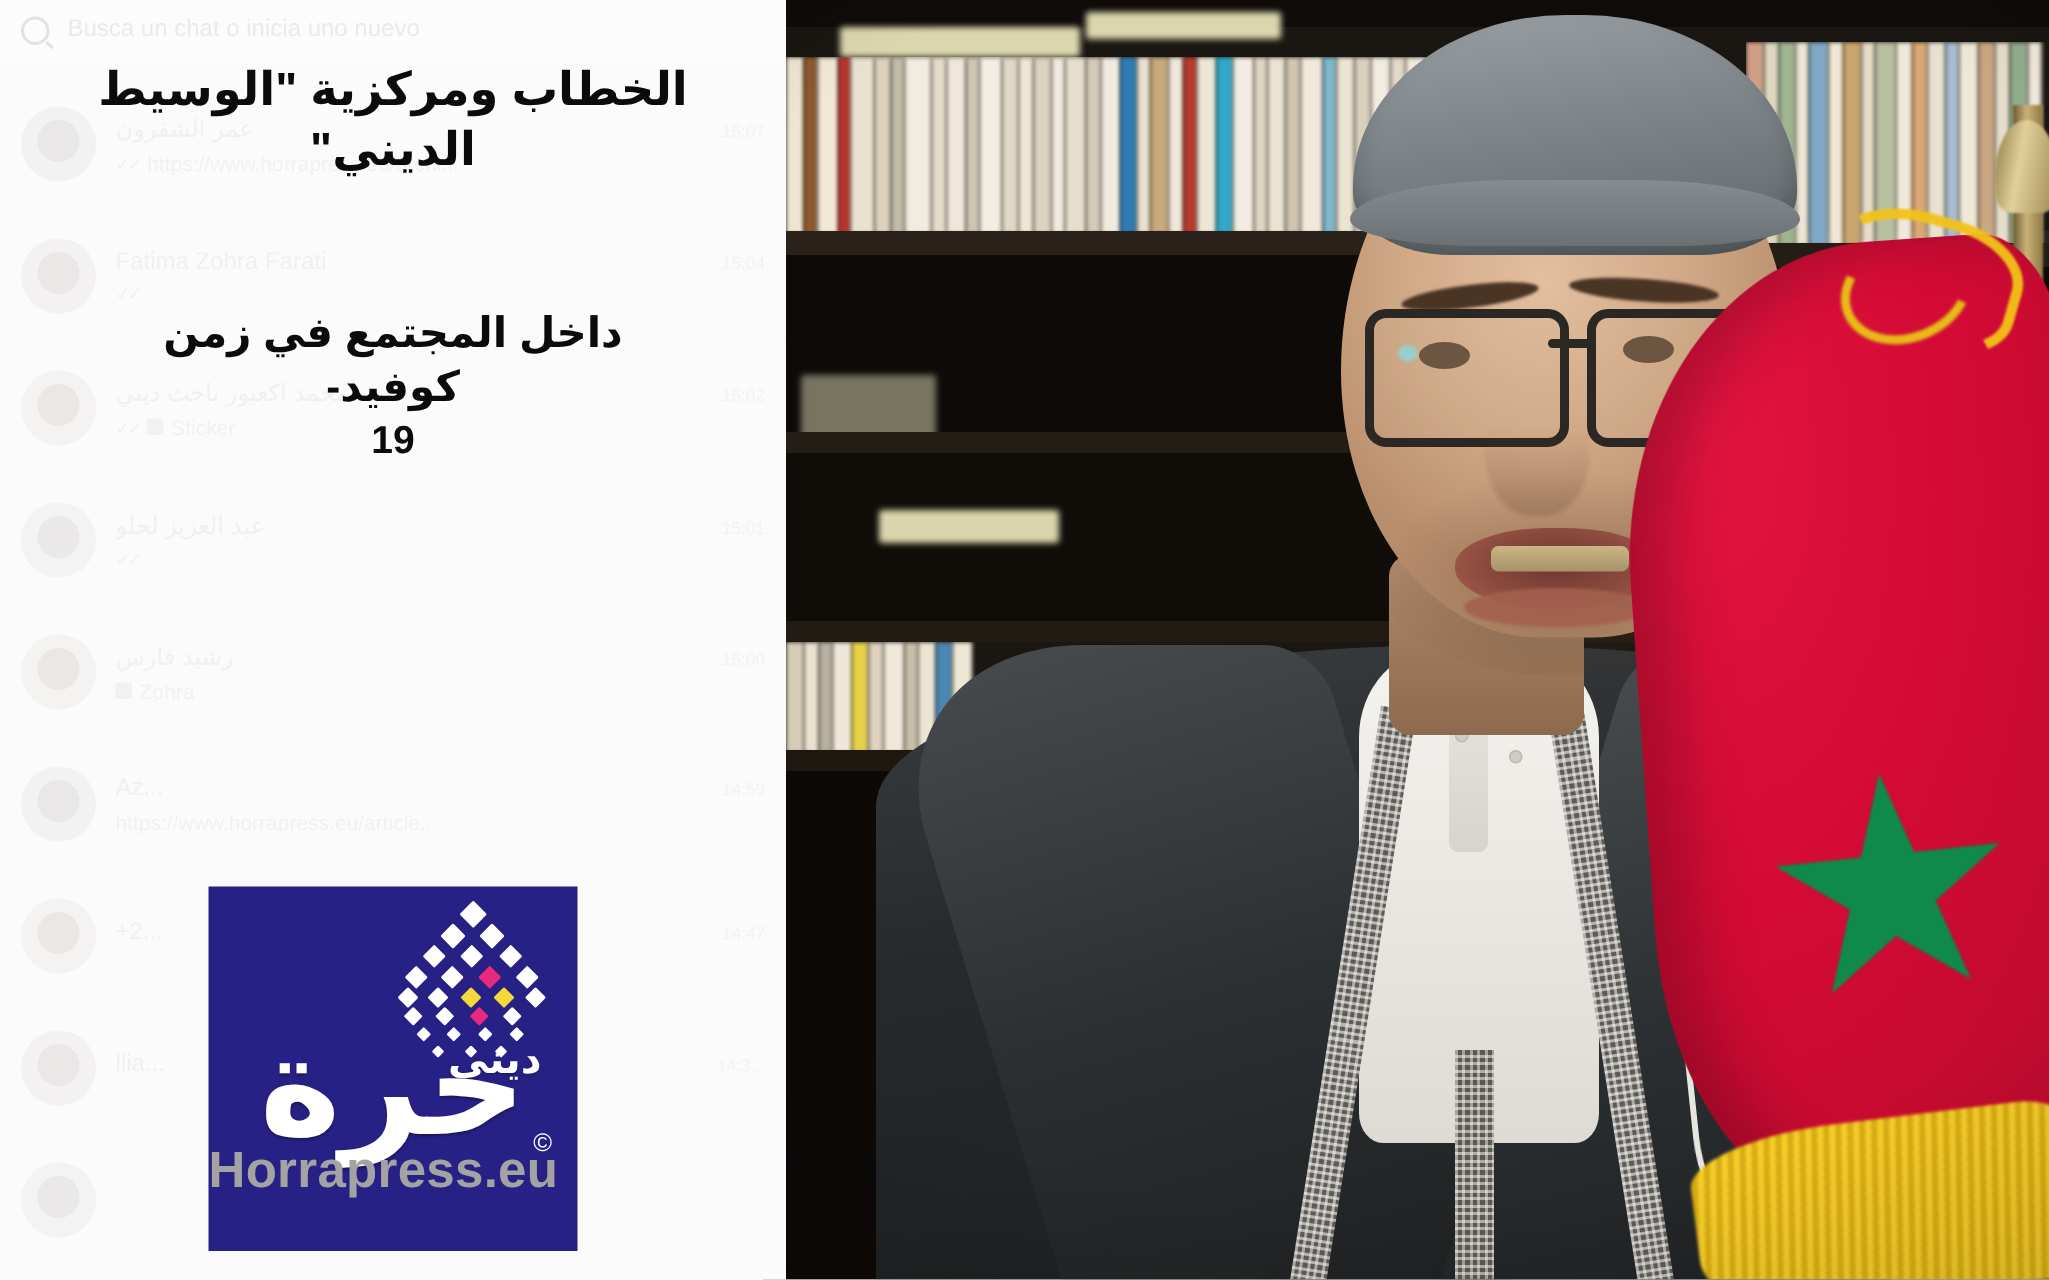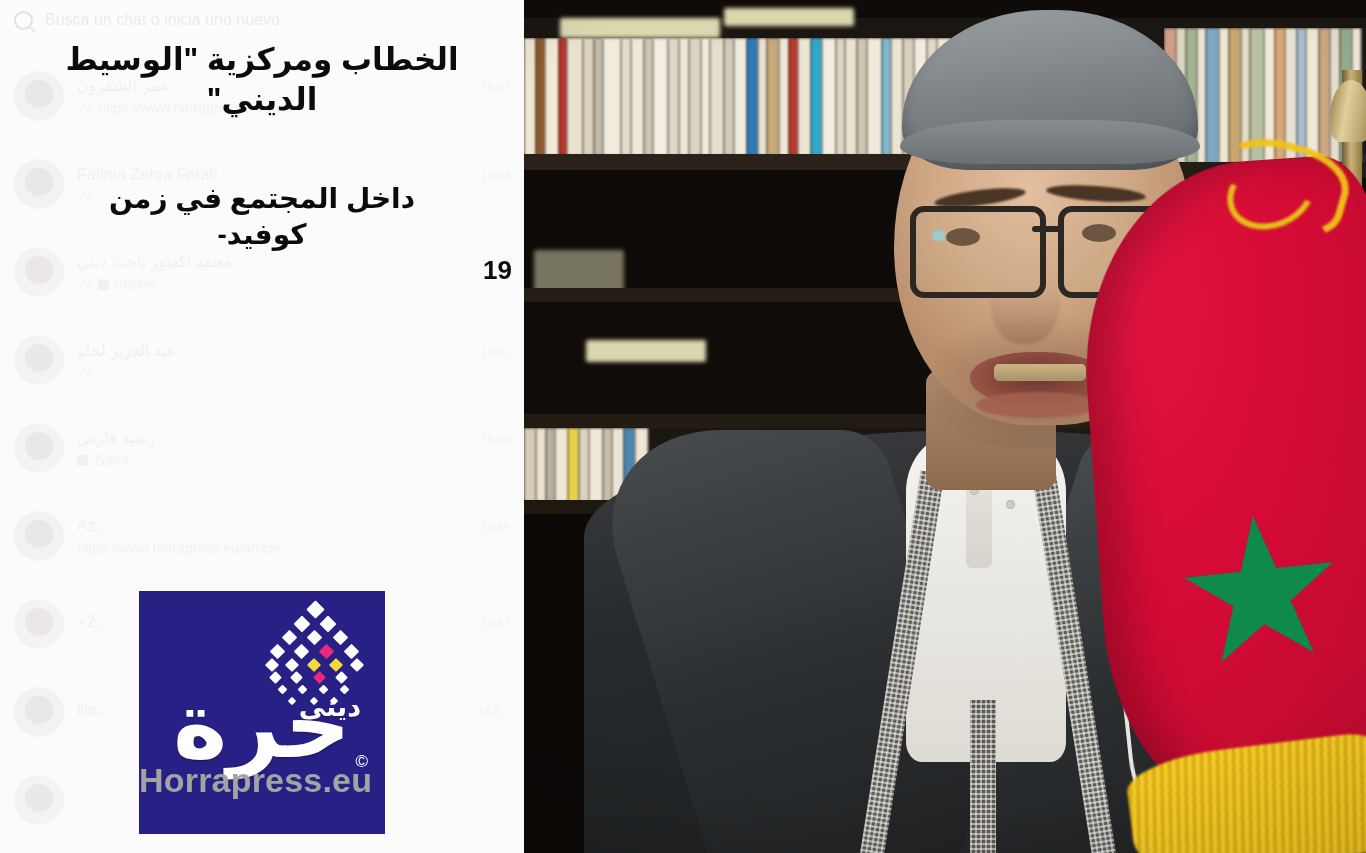--- a/index.html
+++ b/index.html
@@ -65,24 +65,24 @@
   .slide{
     position:absolute;left:0;top:0;width:524px;height:853px;
     direction:rtl;text-align:center;
   }
   .slide-title{
     position:absolute;left:12px;right:12px;top:40px;
     font-size:31px;font-weight:700;color:#0b0b0b;line-height:1.30;
     letter-spacing:0px;
   }
   .slide-sub{
-    position:absolute;left:12px;right:12px;top:181px;
+    position:absolute;left:12px;right:12px;top:204px;
     font-size:28px;font-weight:700;color:#0b0b0b;line-height:1.30;
   }
-  .slide-sub .num{direction:ltr;unicode-bidi:embed;display:block;font-size:26px;text-align:right;}
+  .slide-sub .num{direction:ltr;unicode-bidi:embed;display:block;font-size:26px;}
   .slide-speaker{
     position:absolute;left:14px;right:14px;top:382px;
     font-size:33px;font-weight:700;color:#e52a2d;line-height:1.33;
   }
 
   
   .logo{
     position:absolute;left:139px;top:591px;width:246px;height:243px;
     background:#272186;overflow:hidden;
   }

